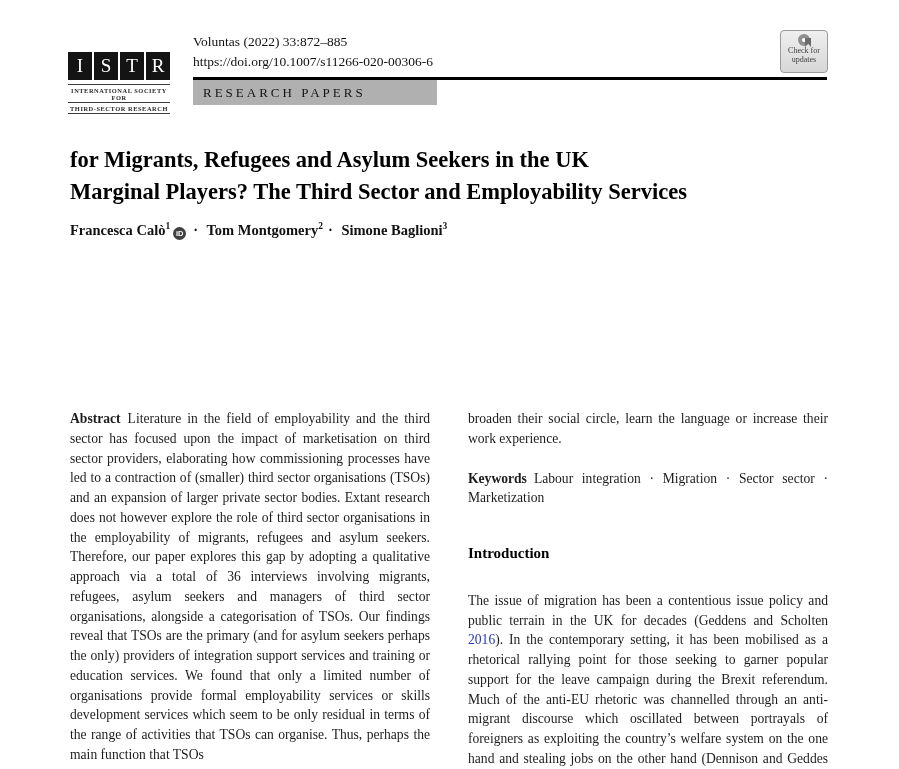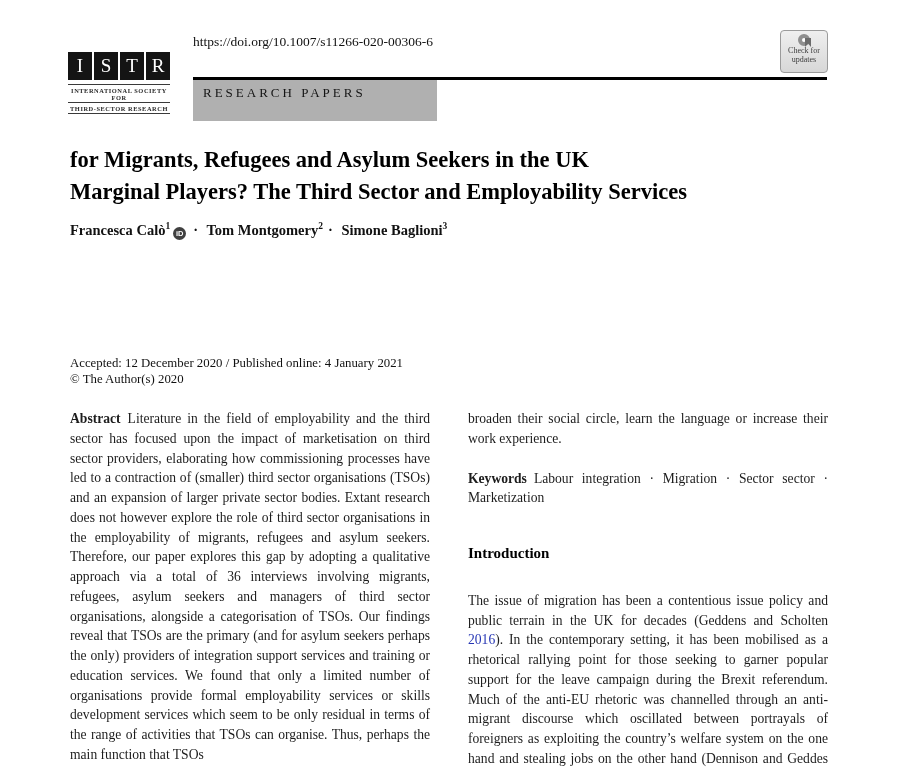--- a/index.html
+++ b/index.html
@@ -25,21 +25,21 @@
   .logo-sub { margin-top: 4px; width: 102px; text-align: center;
     font-size: 6.4px; letter-spacing: 0.55px; color: #2a2a2a; font-weight: bold; }
   .logo-sub .l1 { border-top: 1px solid #3a3a3a; border-bottom: 1px solid #3a3a3a; padding: 1.5px 0; }
   .logo-sub .l2 { border-bottom: 1px solid #3a3a3a; padding: 1.5px 0; }
 
   .journal-meta { position: absolute; left: 193px; top: 32px; font-size: 13.5px; line-height: 20px; color: #111; }
   .journal-meta a { color: #111; text-decoration: none; cursor: pointer; display: block; }
 
   .top-rule { position: absolute; left: 193px; top: 77px; width: 634px; height: 3px; background: #000; }
   .banner {
-    position: absolute; left: 193px; top: 80px; width: 244px; height: 41px;
+    position: absolute; left: 193px; top: 80px; width: 244px; height: 25px;
     background: #b0b0b0; color: #141414;
     font-size: 13px; letter-spacing: 3px; line-height: 25px; padding-left: 10px;
   }
 
   .badge {
     position: absolute; left: 780px; top: 30px; width: 48px; height: 43px;
     border: 1px solid #9b9b9b; border-radius: 4px;
     background: linear-gradient(#efefef, #d7d7d7);
     text-align: center; cursor: pointer;
   }
@@ -89,20 +89,21 @@
       <span class="logo-box">T</span>
       <span class="logo-box">R</span>
     </div>
     <div class="logo-sub">
       <div class="l1">INTERNATIONAL SOCIETY FOR</div>
       <div class="l2">THIRD-SECTOR RESEARCH</div>
     </div>
   </div>
 
   <div class="journal-meta">
+    <div>Voluntas (2022) 33:872–885</div>
     <a>https://doi.org/10.1007/s11266-020-00306-6</a>
   </div>
 
   <div class="top-rule"></div>
   <div class="banner">RESEARCH PAPERS</div>
 
   <div class="badge">
     <div class="badge-icon">
       <div class="badge-pin"></div>
     </div>
@@ -114,24 +115,20 @@
     <div>for Migrants, Refugees and Asylum Seekers in the UK</div>
     <div>Marginal Players? The Third Sector and Employability Services</div>
   </div>
 
   <div class="authors">
     <span>Francesca Calò</span><sup>1</sup><span class="orcid">iD</span><span class="author-sep">·</span>
     <span>Tom Montgomery</span><sup>2</sup><span class="author-sep">·</span>
     <span>Simone Baglioni</span><sup>3</sup>
   </div>
 
-  <div class="dates">
-    <div>Accepted: 12 December 2020 / Published online: 4 January 2021</div>
-    <div>© The Author(s) 2020</div>
-  </div>
 
   <div class="columns">
     <div class="col">
       <p><span class="label">Abstract</span><span>Literature in the field of employability and the third sector has focused upon the impact of marketisation on third sector providers, elaborating how commissioning processes have led to a contraction of (smaller) third sector organisations (TSOs) and an expansion of larger private sector bodies. Extant research does not however explore the role of third sector organisations in the employability of migrants, refugees and asylum seekers. Therefore, our paper explores this gap by adopting a qualitative approach via a total of 36 interviews involving migrants, refugees, asylum seekers and managers of third sector organisations, alongside a categorisation of TSOs. Our findings reveal that TSOs are the primary (and for asylum seekers perhaps the only) providers of integration support services and training or education services. We found that only a limited number of organisations provide formal employability services or skills development services which seem to be only residual in terms of the range of activities that TSOs can organise. Thus, perhaps the main function that TSOs</span></p>
     </div>
     <div class="col">
       <p>broaden their social circle, learn the language or increase their work experience.</p>
       <p class="keywords"><span class="label">Keywords</span><span>Labour integration · Migration · Sector sector · Marketization</span></p>
       <h2>Introduction</h2>
       <p class="intro"><span>The issue of migration has been a contentious issue policy and public terrain in the UK for decades (Geddens and Scholten </span><span class="cite-link">2016</span><span>). In the contemporary setting, it has been mobilised as a rhetorical rallying point for those seeking to garner popular support for the leave campaign during the Brexit referendum. Much of the anti-EU rhetoric was channelled through an anti-migrant discourse which oscillated between portrayals of foreigners as exploiting the country’s welfare system on the one hand and stealing jobs on the other hand (Dennison and Geddes </span><span class="cite-link">2018</span><span>). However</span></p>

